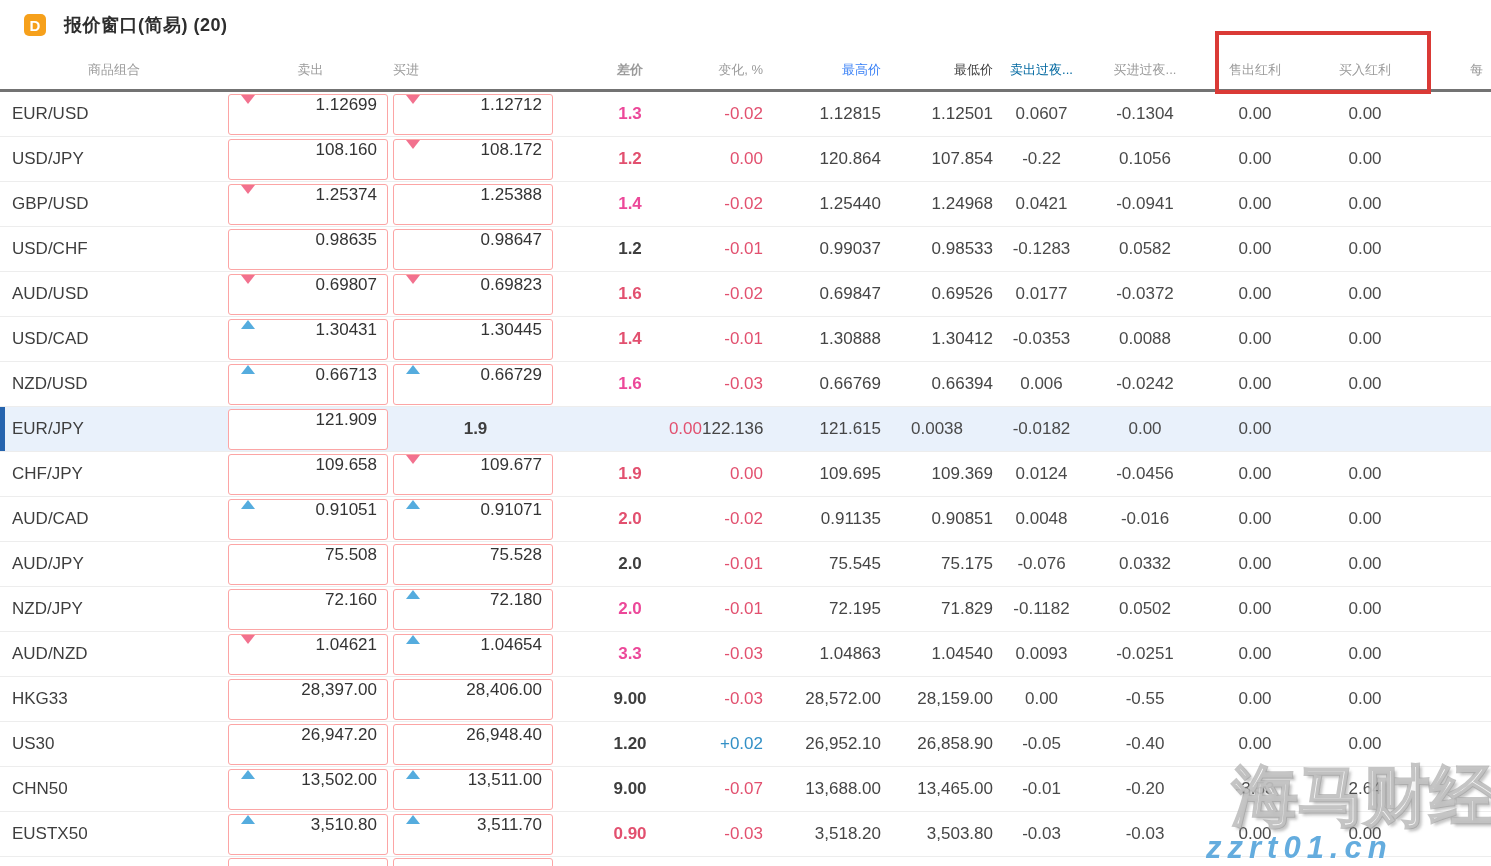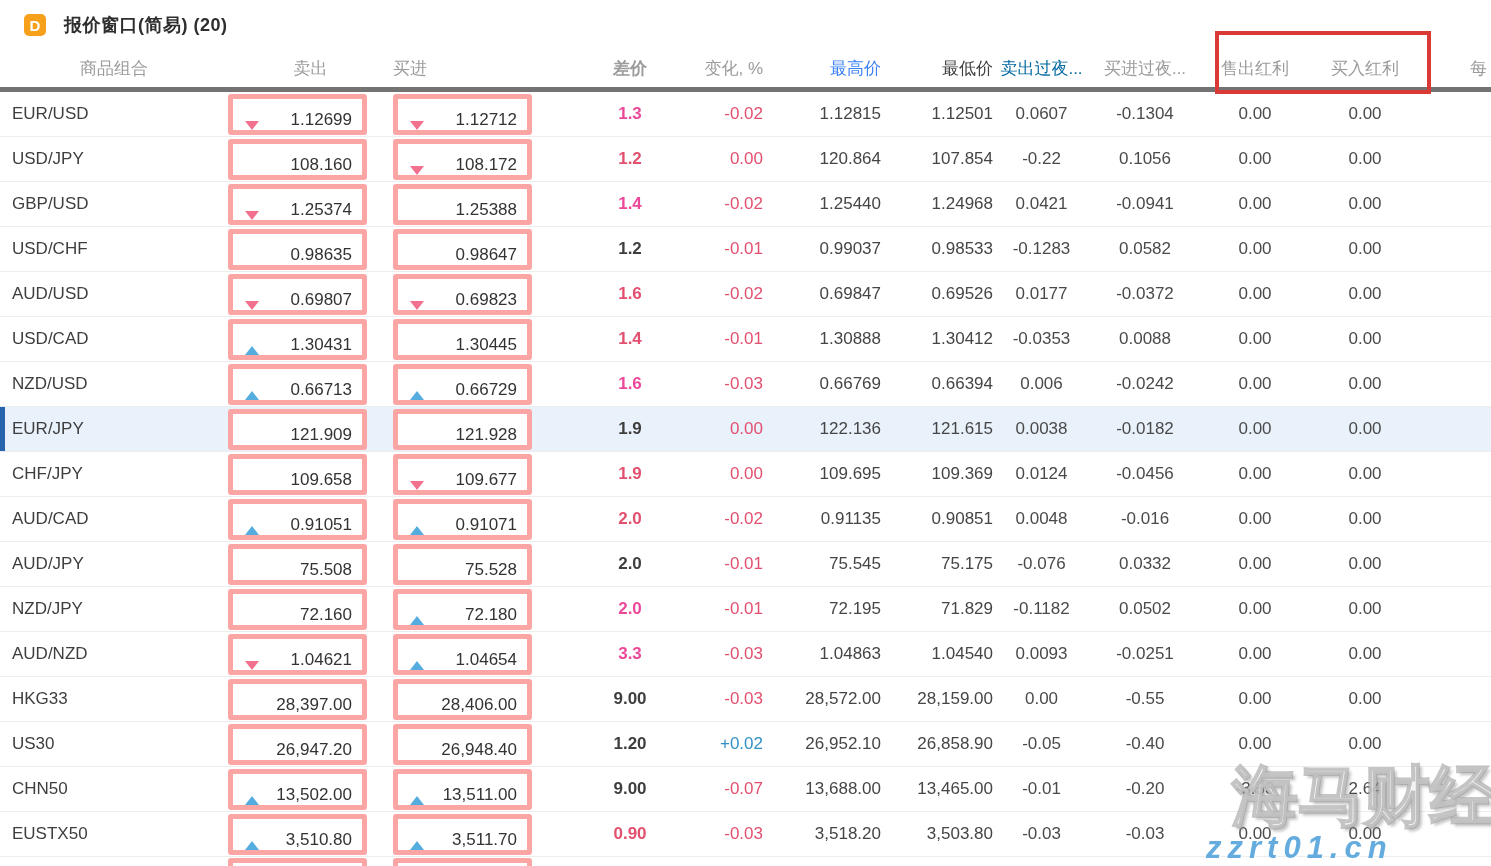--- a/index.html
+++ b/index.html
@@ -10,31 +10,31 @@
   .titlebar { height:50px; display:flex; align-items:center; padding-left:24px; }
   .app-icon { width:22px; height:22px; background:#f6a01b; border-radius:5px; color:#fff;
     font-weight:bold; font-size:15px; display:flex; align-items:center; justify-content:center; }
   .title { margin-left:18px; font-size:18px; font-weight:bold; color:#2e2e2e; letter-spacing:.5px; }
 
   .grid-row { display:grid;
     grid-template-columns:228px 165px 165px 144px 61px 118px 112px 97px 110px 110px 110px 1fr;
     align-items:center; }
   .cell { white-space:nowrap; }
 
-  .header-row { height:42px; color:#9b9b9b; font-size:17px; border-bottom:5px solid #737373; }
+  .header-row { height:42px; color:#9b9b9b; font-size:13px; border-bottom:3px solid #737373; }
   .header-row .c-product { text-align:center; padding-left:0; }
   .header-row .cell { overflow:visible; }
 
   .row { height:45px; border-bottom:1px solid #ededed; font-size:17px; color:#3e3e3e; }
   .row.selected { background:#e9f1fb; box-shadow:inset 5px 0 0 #2563ad; }
 
   .c-product { padding-left:12px; }
   .c-box { padding:0; }
-  .quote-box { height:41px; width:139px; border:5px solid #fca5a5; border-radius:3px;
-    background:#fff; display:flex; align-items:flex-end; padding:0 10px 0 12px; }
+  .quote-box { height:41px; width:160px; border:1px solid #fca5a5; border-radius:3px;
+    background:#fff; display:flex; align-items:flex-start; padding:0 10px 0 12px; }
   .qval { margin-left:auto; color:#333; font-size:17px; }
   .arrow { width:0; height:0; }
   .arrow.up   { border-left:7px solid transparent; border-right:7px solid transparent; border-bottom:9px solid #55acde; }
   .arrow.down { border-left:7px solid transparent; border-right:7px solid transparent; border-top:9px solid #f2718e; }
   .arrow.none { visibility:hidden; }
 
   .c-spread { text-align:center; font-weight:bold; }
   .sp-blue { color:#ec4899; } .sp-red { color:#e2506f; } .sp-dark { color:#3e3e3e; }
   .c-change { text-align:right; }
   .ch-red { color:#e2506f; } .ch-blue { color:#3390c6; }
@@ -250,26 +250,20 @@
     <div class="cell c-extra"></div>
   </div>
       <div class="grid-row row selected">
     <div class="cell c-product">EUR/JPY</div>
     <div class="cell c-box">
       <div class="quote-box">
         <span class="arrow none"></span>
         <span class="qval">121.909</span>
       </div>
     </div>
-    <div class="cell c-box">
-      <div class="quote-box">
-        <span class="arrow none"></span>
-        <span class="qval">121.928</span>
-      </div>
-    </div>
     <div class="cell c-spread sp-dark">1.9</div>
     <div class="cell c-change ch-red">0.00</div>
     <div class="cell c-high">122.136</div>
     <div class="cell c-low">121.615</div>
     <div class="cell c-on">0.0038</div>
     <div class="cell c-on">-0.0182</div>
     <div class="cell c-div">0.00</div>
     <div class="cell c-div">0.00</div>
     <div class="cell c-extra"></div>
   </div>

